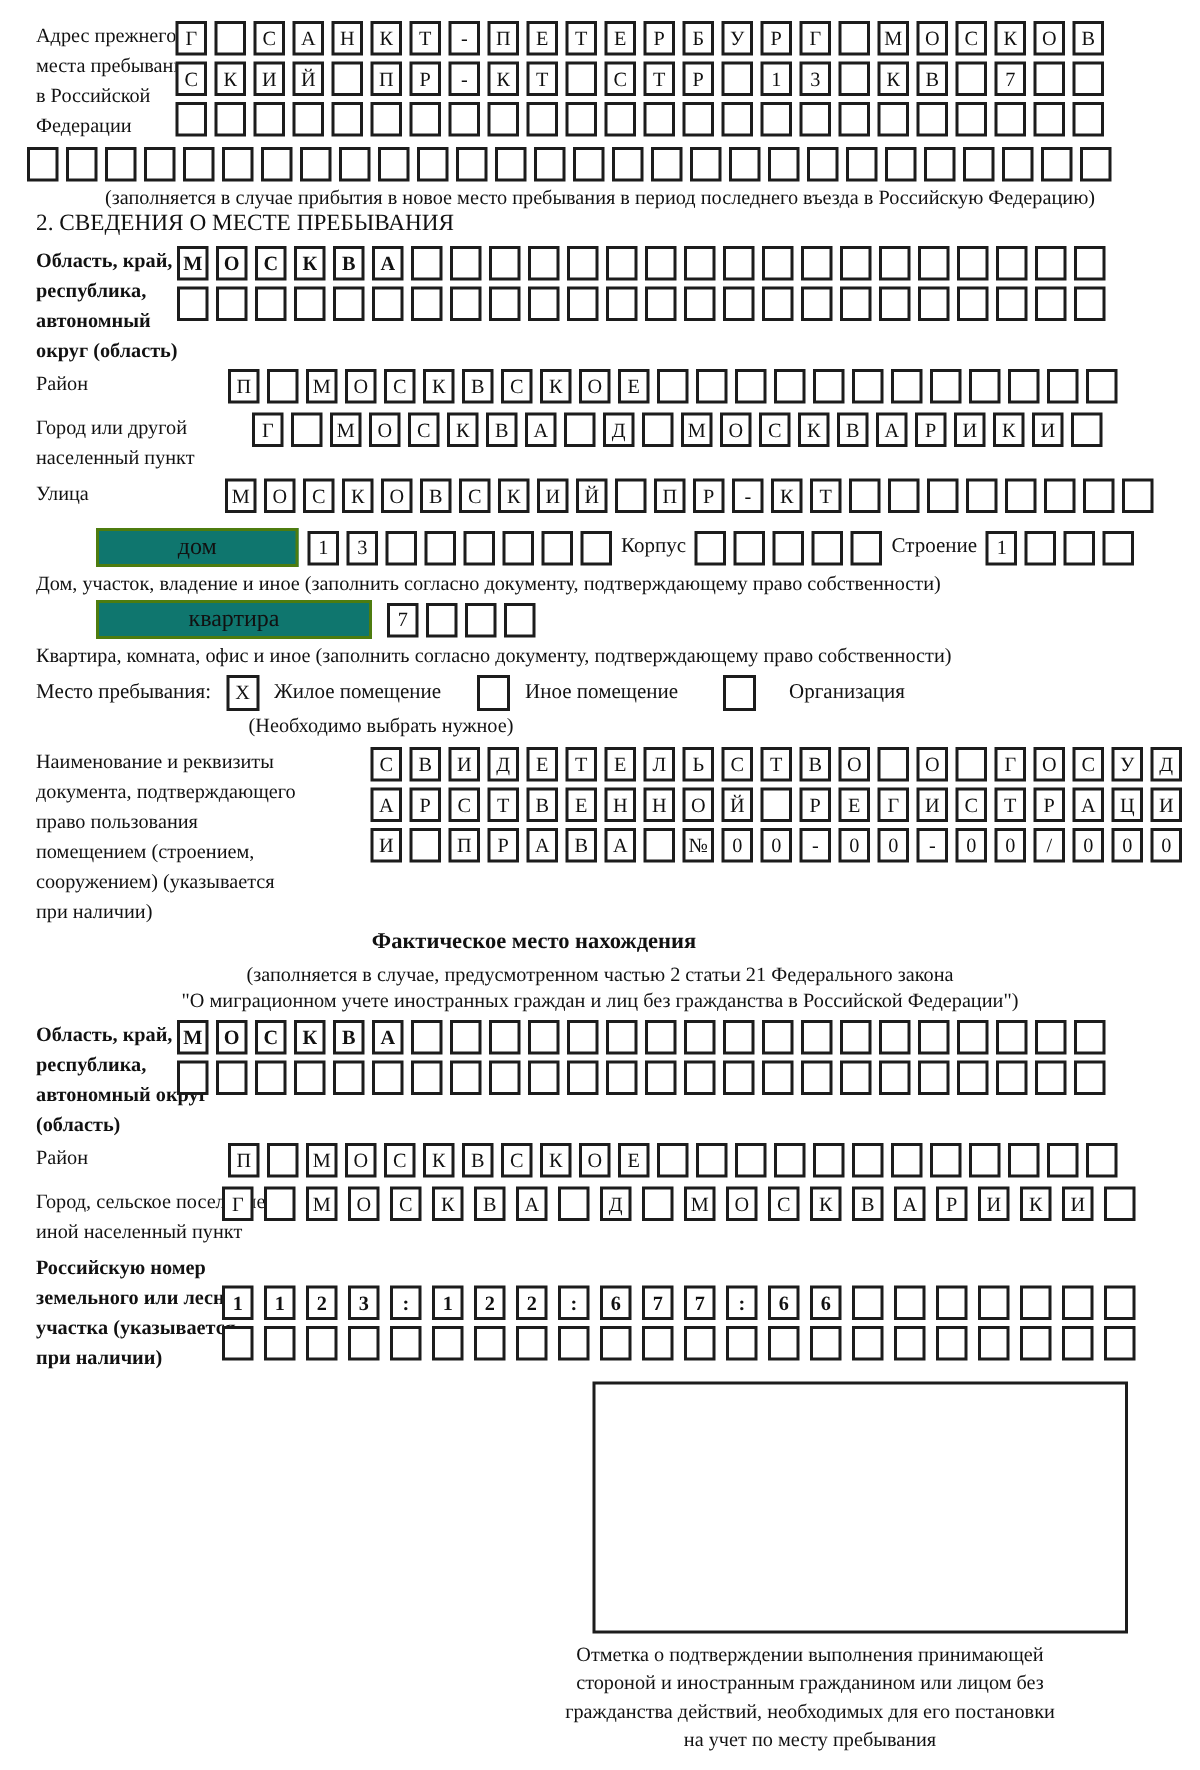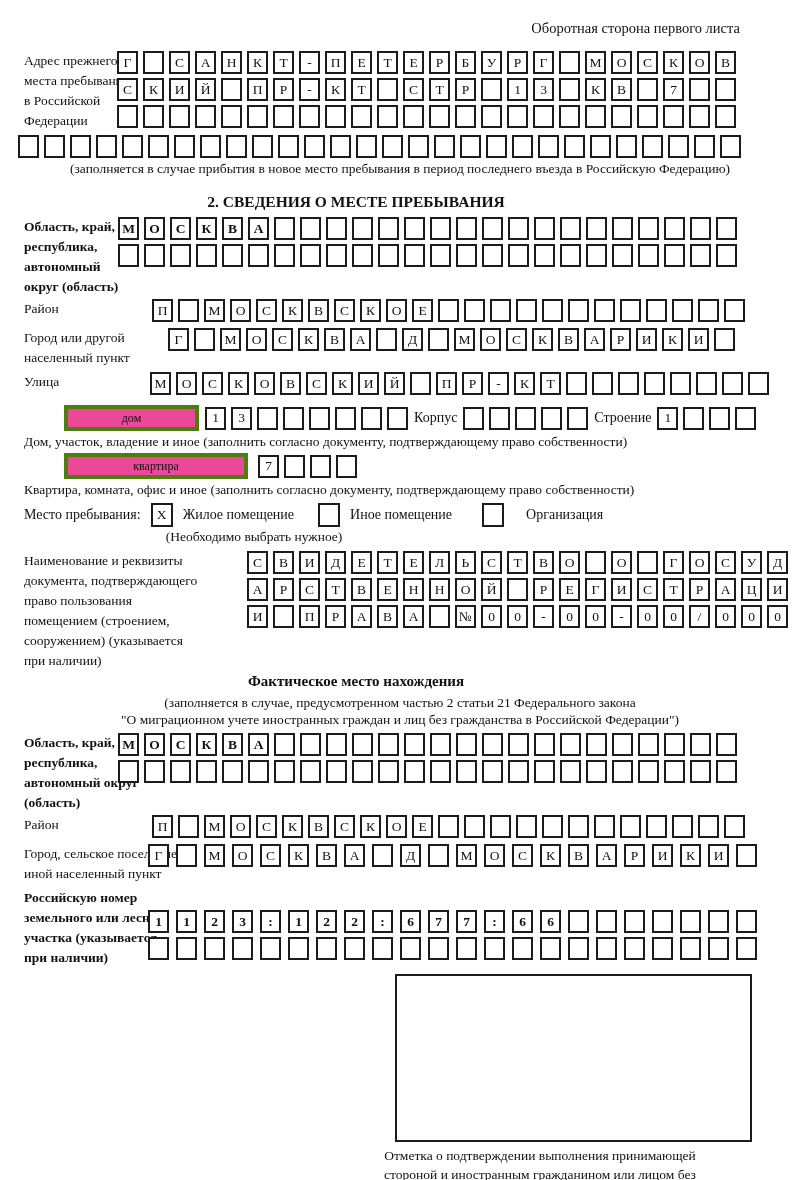--- a/index.html
+++ b/index.html
@@ -8,43 +8,42 @@
   .header-note{padding-top:20px;padding-right:36px;text-align:right;font-size:14.5px;}
   .field{position:relative;margin-top:2px;}
   .flabel{font-size:13.5px;line-height:20px;white-space:pre-line;}
   .fboxes{position:absolute;top:0;display:flex;flex-direction:column;gap:4px;}
   .boxrow{display:flex;gap:5px;}
   .boxrow.wide{gap:7px;}
   .cb{width:21px;height:23px;box-sizing:border-box;border:2px solid #1c1c1c;display:flex;align-items:center;justify-content:center;font-size:13.5px;flex:0 0 auto;background:#fff;}
   .fullrow{margin-left:-6px;margin-top:4px;}
   .caption{font-size:13.5px;margin-top:3px;}
   .caption.center{text-align:center;}
-  .sec-title{margin-top:16px;margin-bottom:6px;padding-right:88px;text-align:center;font-weight:bold;font-size:15.5px;}
+  .sec-title{margin-top:0;margin-bottom:6px;padding-right:88px;text-align:left;font-weight:normal;font-size:15.5px;}
   .prev{margin-top:14px;min-height:77px;}
   .h4{min-height:80px;font-weight:bold;}
   .h2{min-height:42px;}
   .h1{min-height:27px;}
   .inline-row{display:flex;align-items:center;margin-top:6px;}
-  .bigbox{box-sizing:border-box;border:4px solid #4d7c0f;height:26px;display:flex;align-items:center;justify-content:center;font-size:12px;background:#ec4899;}
+  .bigbox{box-sizing:border-box;border:2px solid #4d7c0f;height:26px;display:flex;align-items:center;justify-content:center;font-size:16px;background:#0f766e;}
   .ilabel{font-size:14px;padding:0 6px;white-space:nowrap;}
   .mesto{display:flex;align-items:center;margin-top:5px;font-size:14px;}
   .mesto .cb{margin:0 10px;width:22px;height:24px;}
   .mesto-caption{width:460px;text-align:center;font-size:13.5px;margin-top:2px;}
   .doc-field{margin-top:6px;min-height:118px;}
   .fact-title{margin-top:2px;margin-bottom:4px;padding-right:88px;text-align:center;font-weight:bold;font-size:15px;}
   .fact-cap{text-align:center;font-size:13.5px;line-height:17px;}
   .stamp-box{margin-left:371px;margin-top:6px;width:357px;height:168px;box-sizing:border-box;border:2px solid #1c1c1c;background:#fff;}
   .stamp-caption{margin-left:286px;margin-top:4px;width:460px;text-align:center;font-size:13.5px;line-height:19px;white-space:pre-line;}
 </style>
 </head>
 <body>
 
 <div class="page">
 
-  <div class="header-note">Оборотная сторона первого листа</div>
 
   <div class="field prev">
     <div class="flabel">Адрес прежнего
 места пребывания
 в Российской
 Федерации</div>
     <div class="fboxes" style="left:93px">
       <div class="boxrow">
           <span class="cb">Г</span>
           <span class="cb"></span>

